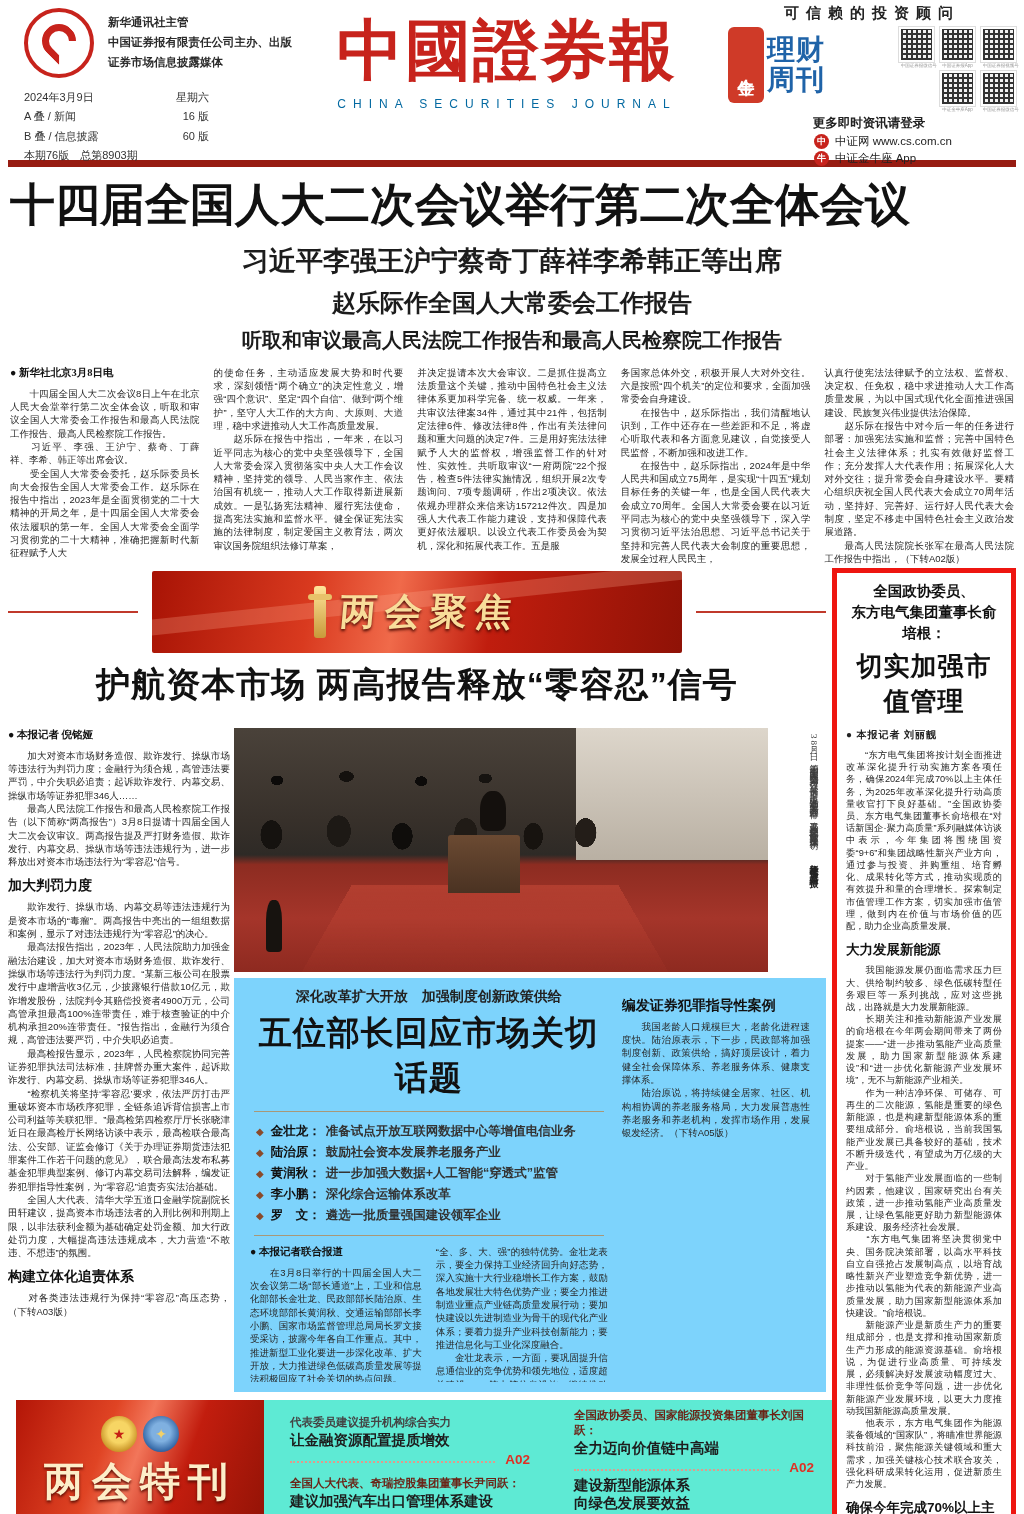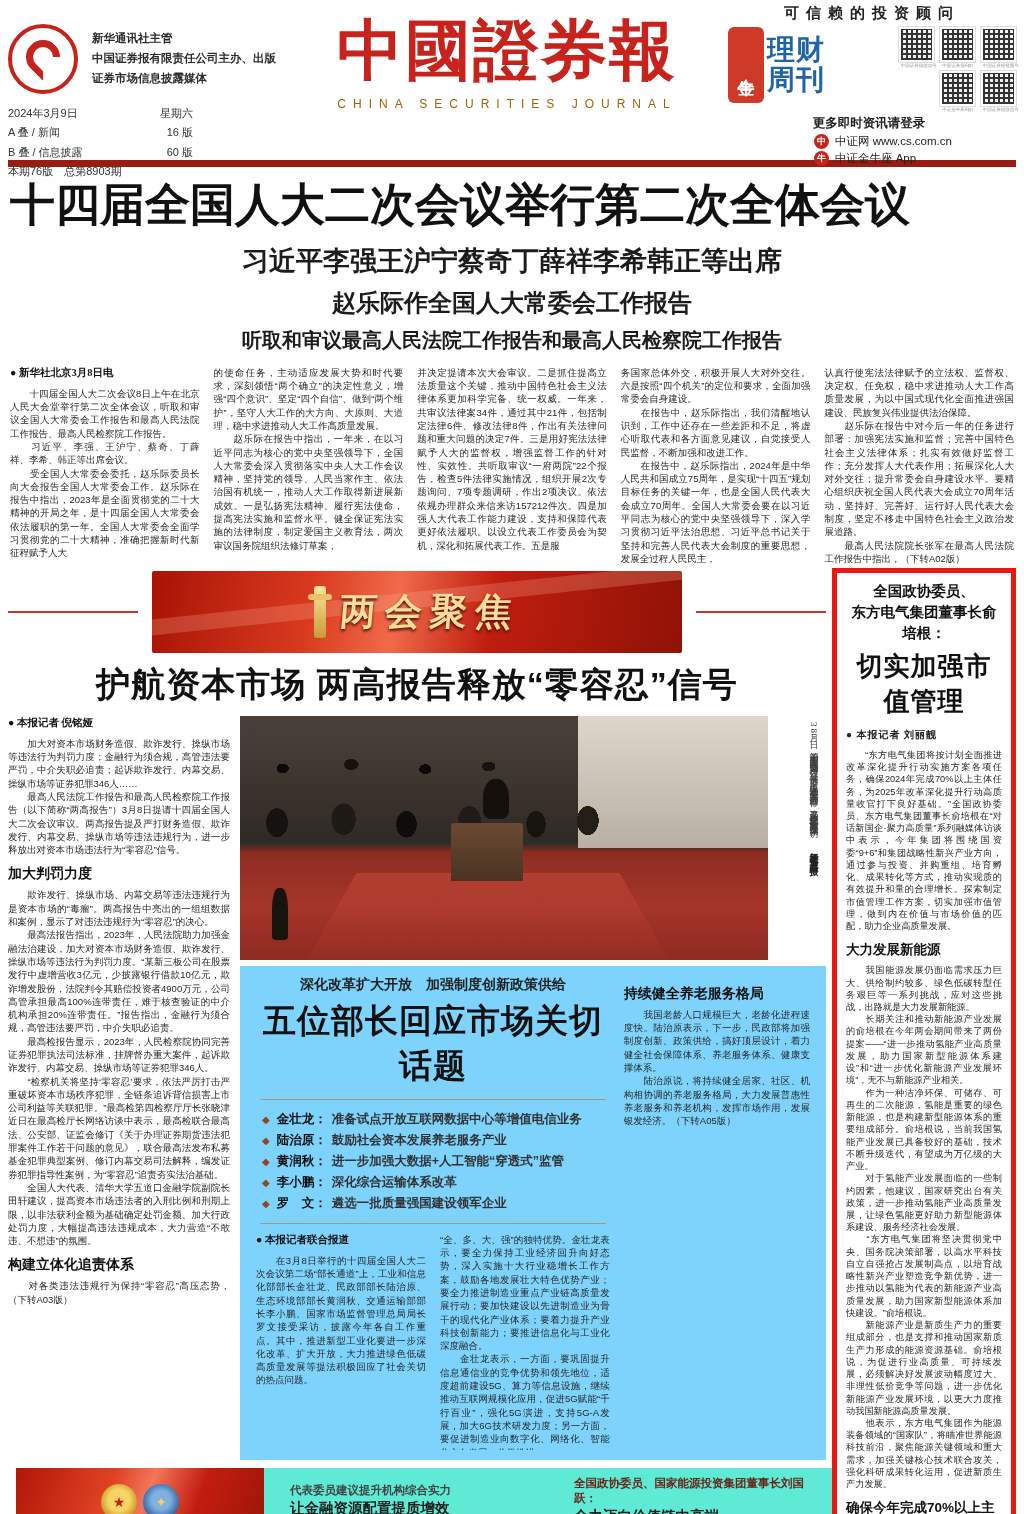--- a/index.html
+++ b/index.html
@@ -1,29 +1,29 @@
 <!DOCTYPE html>
 <html><head>
 <meta charset="utf-8">
 <style>
   * { margin:0; padding:0; box-sizing:border-box; }
   body { background:#888; font-family:"Liberation Sans","DejaVu Sans",sans-serif; }
   .page { width:1024px; height:1514px; background:#fff; margin:0 auto; position:relative; overflow:hidden; color:#1c1c1c; }
 
   
   .masthead { position:relative; height:160px; padding:6px 10px 0; }
-  .mast-left { position:absolute; left:8px; top:8px; width:300px;margin-top:16px; }
+  .mast-left { position:absolute; left:24px; top:8px; width:300px; }
   .brand-logo { width:70px; height:70px; border:4px solid #c7231c; border-radius:50%; position:relative; float:left; }
   .brand-logo .swirl { position:absolute; left:14px; top:12px; width:34px; height:34px; border:7px solid #c7231c; border-radius:50% 50% 0 50%; transform:rotate(45deg); border-right-color:transparent; }
   .pub-lines { margin-left:84px; font-size:11.5px; font-weight:bold; line-height:1.75; color:#2a2a2a; padding-top:4px; }
   .date-block { clear:both; padding-top:10px; width:185px; font-size:11px; color:#333; line-height:1.75; }
   .date-row { display:flex; justify-content:space-between; }
   .mast-center { position:absolute; left:292px; top:6px; width:430px; text-align:center; }
   .paper-title { font-family:"Liberation Serif","DejaVu Serif",serif; font-size:66px; font-weight:900; color:#c7231c; letter-spacing:2px; line-height:1.35; }
-  .paper-title-en { font-size:12px; letter-spacing:7px; color:#a16207; margin-top:2px; }
+  .paper-title-en { font-size:12px; letter-spacing:7px; color:#0369a1; margin-top:2px; }
   .mast-right { position:absolute; right:8px; top:4px; width:288px; }
   .slogan { font-size:15px; font-weight:bold; letter-spacing:7px; color:#222; text-align:center; margin-bottom:4px; }
   .mr-row { display:flex; gap:8px; }
   .weekly-logo { display:flex; align-items:stretch; height:76px; }
   .wl-seal { width:36px; background:#cf3a28; border-radius:6px; color:#fff; writing-mode:vertical-rl; text-align:center; font-size:17px; font-weight:bold; font-family:"Liberation Serif","DejaVu Serif",serif; display:flex; align-items:center; justify-content:center; }
   .wl-chars { margin-left:3px; display:flex; flex-direction:column; justify-content:center; }
   .wl-line { font-size:28px; font-weight:900; color:#1f63a8; line-height:1.08; letter-spacing:1px; font-family:"Liberation Serif","DejaVu Serif",serif; }
   .qr-grid { flex:1; }
   .qr-row { display:flex; gap:6px; justify-content:flex-end; }
   .qr-cell { width:35px; }
@@ -53,21 +53,21 @@
   .banner-row { height:88px; display:flex; align-items:center; }
   .hline { flex:1; border-top:2px solid #c0392b; }
   .focus-banner { width:530px; height:82px; margin:0 14px; border-radius:2px; position:relative; overflow:hidden;
       background:linear-gradient(100deg,#a81305 0%,#d93a1f 30%,#f06a4a 46%,#c01d0e 64%,#8f1206 100%);
       display:flex; align-items:center; justify-content:center; }
   .fb-streak { position:absolute; left:-30px; top:18px; width:640px; height:16px; background:rgba(255,180,150,.25); transform:rotate(-6deg); }
   .fb-pillar { width:12px; height:52px; background:linear-gradient(180deg,#ffe49a,#c89a3a); border-radius:3px; margin-right:14px; position:relative; }
   .fb-pillar::after { content:""; position:absolute; left:-6px; top:8px; width:24px; height:6px; background:#e8c26a; border-radius:3px; }
   .fb-text { font-family:"Liberation Serif","DejaVu Serif",serif; font-size:37px; font-weight:900; color:#f8dd9a; letter-spacing:8px; transform:skewX(-5deg); text-shadow:0 2px 3px #4d0b03; }
   .focus-h { font-size:34px; font-weight:900; text-align:center; color:#111; margin:6px 0 8px; letter-spacing:1px; }
-  .content-row { display:flex; gap:10px; height:744px; overflow:hidden; }
+  .content-row { display:flex; gap:4px; height:664px; overflow:hidden;margin-top:12px; }
   .focus-col { width:222px; overflow:hidden; }
   .subhead { font-size:14px; font-weight:900; color:#111; margin:9px 0 5px; }
   .photo-stack { flex:1; display:flex; flex-direction:column; }
   .photo-row { display:flex; height:244px; }
   .photo { flex:1; position:relative; overflow:hidden; background:linear-gradient(180deg,#4a423a 0%,#37302a 38%,#2e2a26 52%,#8d2c21 56%,#a5352a 78%,#8e2a20 100%); }
   .ph-panel { position:absolute; right:0; top:0; width:36%; height:54%; background:linear-gradient(180deg,#ddd6cb,#b9b0a3); }
   .ph-crowd { position:absolute; left:0; top:26%; width:70%; height:30%;
       background:radial-gradient(18px 24px at 10% 60%,#15120f 60%,transparent 61%),radial-gradient(20px 26px at 28% 55%,#1d1915 60%,transparent 61%),radial-gradient(17px 22px at 45% 62%,#0f0d0b 60%,transparent 61%),radial-gradient(19px 25px at 62% 58%,#201b16 60%,transparent 61%),radial-gradient(16px 22px at 80% 62%,#17130f 60%,transparent 61%),radial-gradient(18px 24px at 94% 57%,#231d18 60%,transparent 61%); }
   .ph-cams { position:absolute; left:2%; top:12%; width:50%; height:16%;
       background:radial-gradient(10px 8px at 12% 60%,#0c0a09 60%,transparent 61%),radial-gradient(12px 9px at 38% 50%,#14110e 60%,transparent 61%),radial-gradient(10px 8px at 66% 62%,#0c0a09 60%,transparent 61%),radial-gradient(11px 8px at 90% 55%,#161310 60%,transparent 61%); }
@@ -303,21 +303,21 @@
                 <div class="m-col">
                   <div class="byline">● 本报记者联合报道</div>
                   <div class="t">　　在3月8日举行的十四届全国人大二次会议第二场“部长通道”上，工业和信息化部部长金壮龙、民政部部长陆治原、生态环境部部长黄润秋、交通运输部部长李小鹏、国家市场监督管理总局局长罗文接受采访，披露今年各自工作重点。其中，推进新型工业化要进一步深化改革、扩大开放，大力推进绿色低碳高质量发展等提法积极回应了社会关切的热点问题。</div>
 
                 </div>
                 <div class="m-col t">“全、多、大、强”的独特优势。金壮龙表示，要全力保持工业经济回升向好态势，深入实施十大行业稳增长工作方案，鼓励各地发展壮大特色优势产业；要全力推进制造业重点产业链高质量发展行动；要加快建设以先进制造业为骨干的现代化产业体系；要着力提升产业科技创新能力；要推进信息化与工业化深度融合。
 　　金壮龙表示，一方面，要巩固提升信息通信业的竞争优势和领先地位，适度超前建设5G、算力等信息设施，继续推动互联网规模化应用，促进5G赋能“千行百业”，强化5G演进，支持5G-A发展，加大6G技术研发力度；另一方面，要促进制造业向数字化、网络化、智能化方向发展，分类推进</div>
               </div>
             </div>
             <div class="m-right">
-              <div class="subhead">持续健全养老服务格局</div>
+              <div class="subhead">编发证券犯罪指导性案例</div>
               <div class="t">　　我国老龄人口规模巨大，老龄化进程速度快。陆治原表示，下一步，民政部将加强制度创新、政策供给，搞好顶层设计，着力健全社会保障体系、养老服务体系、健康支撑体系。
 　　陆治原说，将持续健全居家、社区、机构相协调的养老服务格局，大力发展普惠性养老服务和养老机构，发挥市场作用，发展银发经济。（下转A05版）</div>
             </div>
           </div>
         </div>
       </div>
 
       <div class="special">
         <div class="sp-banner">
           <div class="sp-emblems">

